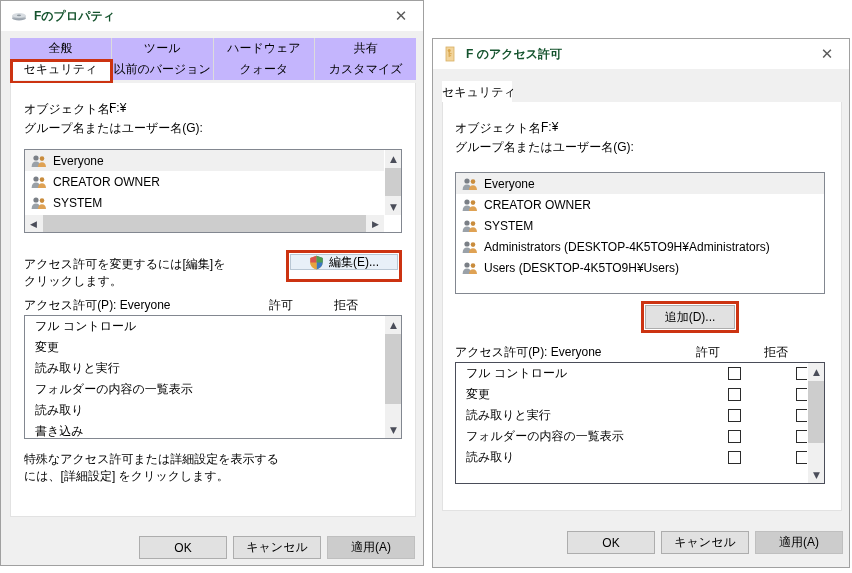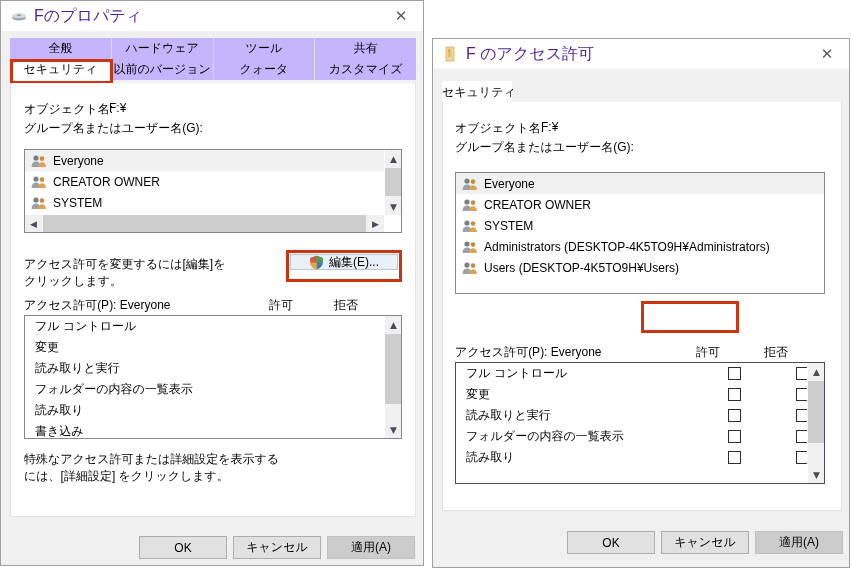--- a/index.html
+++ b/index.html
@@ -33,23 +33,24 @@
     box-sizing: border-box;
   }
   .title-icon {
     width: 16px;
     height: 16px;
     margin-right: 7px;
     flex: 0 0 auto;
     position: relative;
   }
   .title-text {
-    font-size: 16px;
-    color: #4c1d95;
+    font-size: 12px;
+    color: #14532d;
     white-space: nowrap;
+    font-weight: bold;
   }
   .close-btn {
     margin-left: auto;
     width: 44px;
     height: 30px;
     display: flex;
     align-items: center;
     justify-content: center;
     color: #5a5a5a;
     font-size: 15px;
@@ -247,22 +248,22 @@
         <ellipse cx="8" cy="7.4" rx="2.1" ry="0.8" fill="#8e979f"></ellipse>
       </svg>
     </span>
     <span class="title-text">Fのプロパティ</span>
     <span class="close-btn">✕</span>
   </div>
 
   <div class="tabstrip" style="position:absolute; left:0; top:37px; width:424px;">
     <div class="tabrow">
       <div class="tab">全般</div>
+      <div class="tab">ツール</div>
       <div class="tab">ハードウェア</div>
-      <div class="tab">ツール</div>
       <div class="tab">共有</div>
     </div>
     <div class="tabrow row2">
       <div class="tab active">セキュリティ</div>
       <div class="tab">以前のバージョン</div>
       <div class="tab">クォータ</div>
       <div class="tab">カスタマイズ</div>
     </div>
   </div>
 
@@ -452,20 +453,23 @@
       <svg class="users-icon" viewBox="0 0 16 14">
         <circle cx="5" cy="4" r="2.6" fill="#7a7f86"></circle>
         <path d="M0.6 13 C0.6 9.4 2.6 7.6 5 7.6 C7.4 7.6 9.4 9.4 9.4 13 Z" fill="#9aa1a8"></path>
         <circle cx="11" cy="4.6" r="2.3" fill="#c98c3c"></circle>
         <path d="M7 13 C7 9.9 8.8 8.3 11 8.3 C13.2 8.3 15 9.9 15 13 Z" fill="#dfa254"></path>
       </svg>
       <span>Users (DESKTOP-4K5TO9H¥Users)</span>
     </div>
   </div>
 
+  <div class="btn" style="left:212px; top:266px; width:90px; height:24px;">
+    <span>追加(D)...</span>
+  </div>
   <div class="hl" style="left:208px; top:262px; width:98px; height:32px;"></div>
 
   <div class="lbl" style="position:absolute; left:22px; top:305px;">アクセス許可(P): Everyone</div>
   <div class="colhdr" style="left:263px; top:305px;">許可</div>
   <div class="colhdr" style="left:331px; top:305px;">拒否</div>
 
   <div class="listbox" style="left:22px; top:323px; width:370px; height:122px; border-color:#4a4d59;">
     <div class="permrow" style="position:relative;">
       <span class="name">フル コントロール</span>
       <span class="cbx" style="left:272px; top:4px;"></span>

